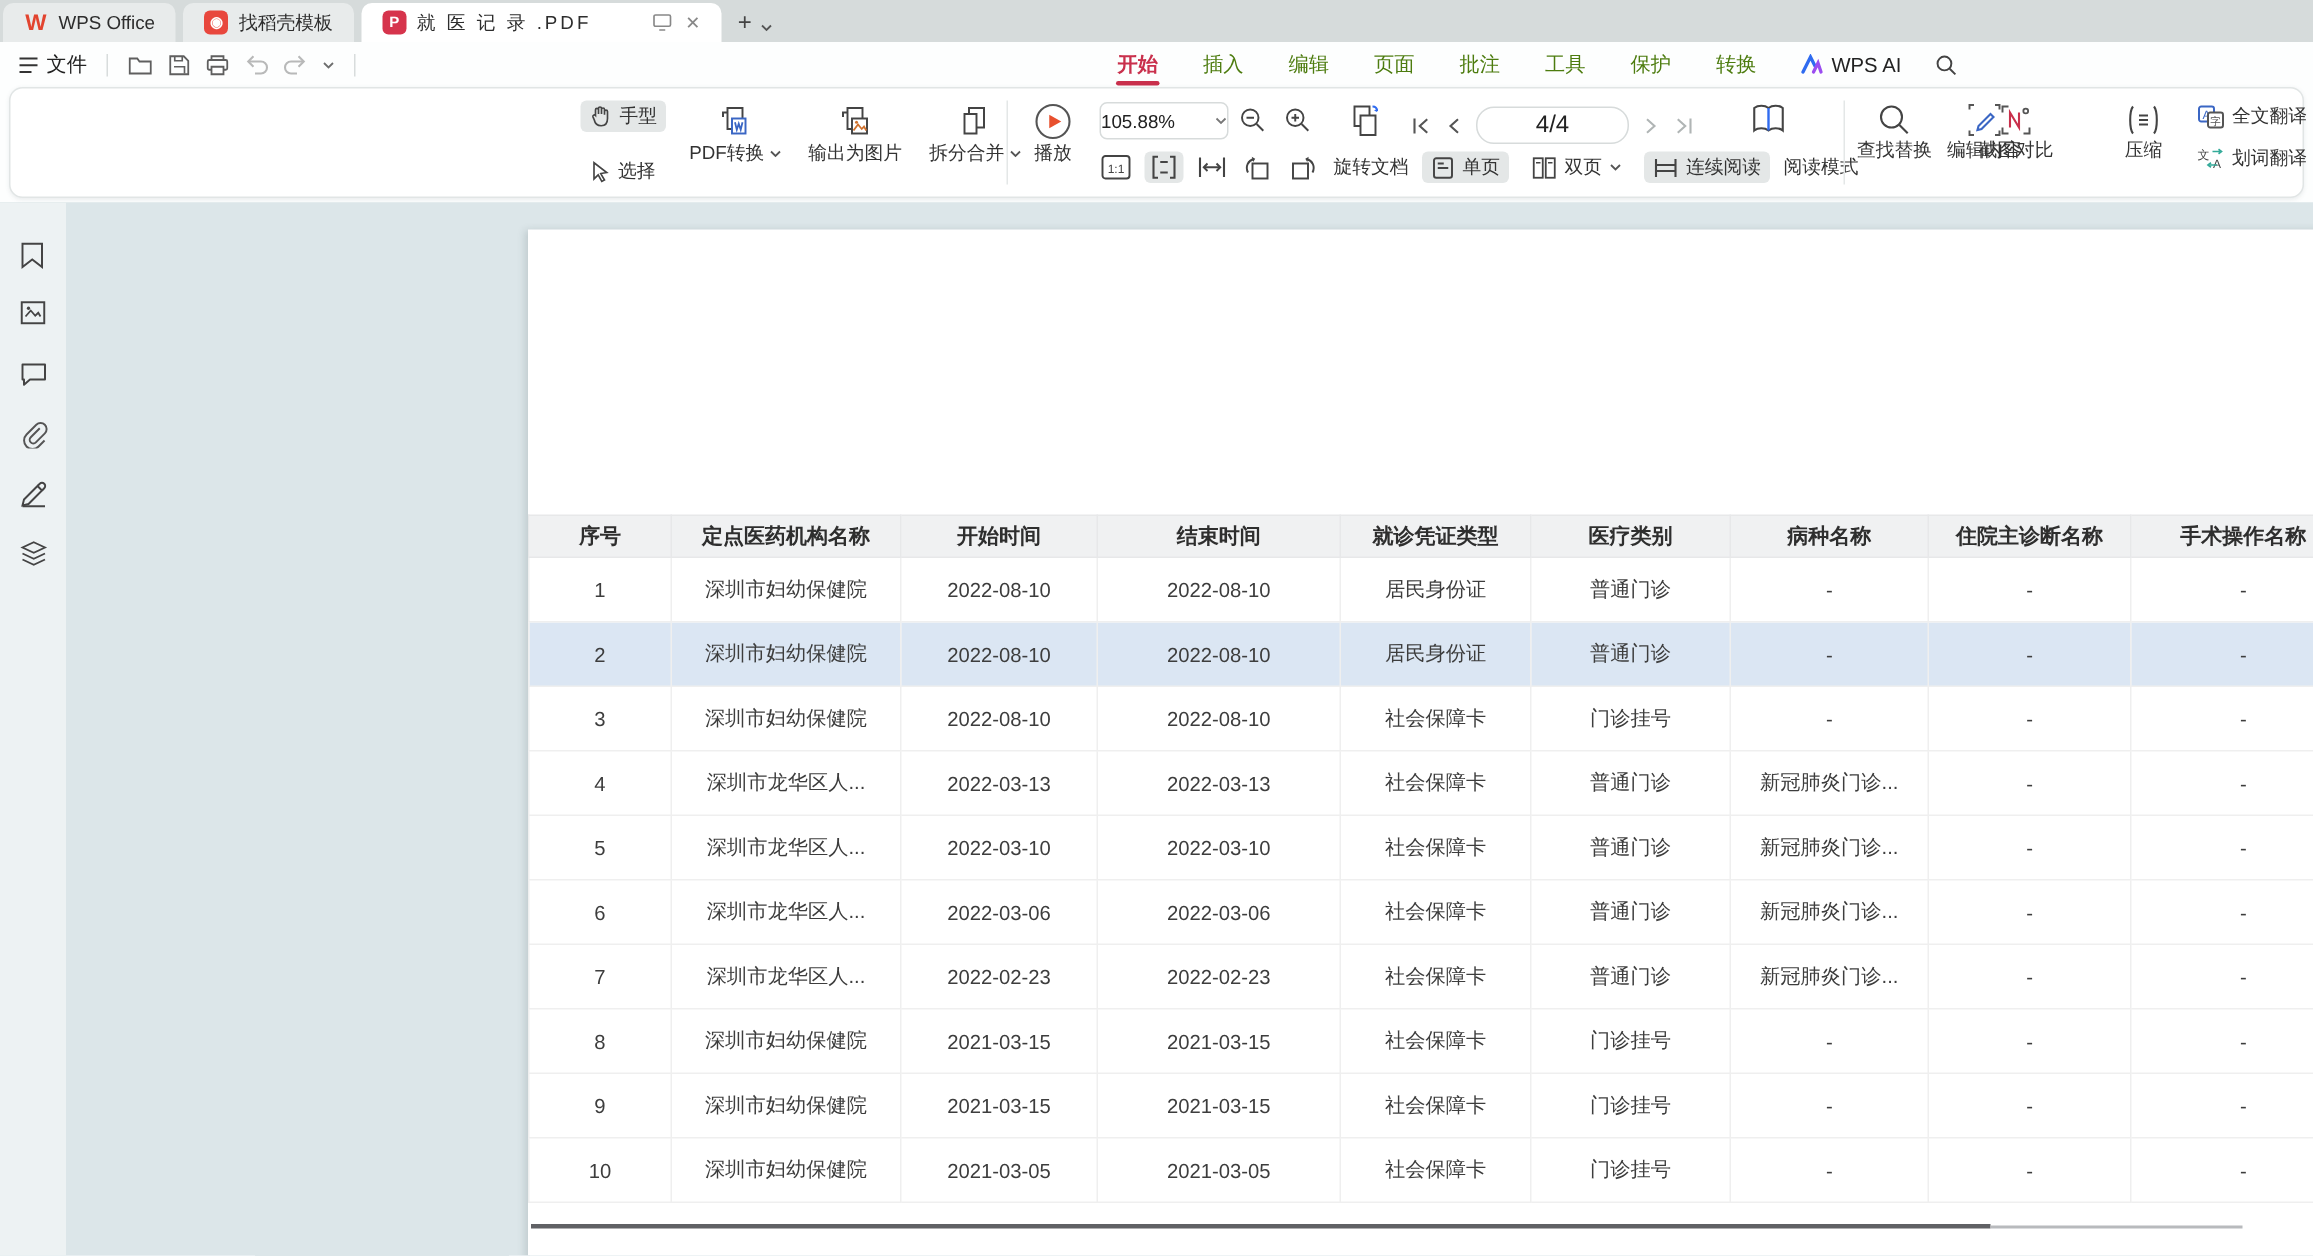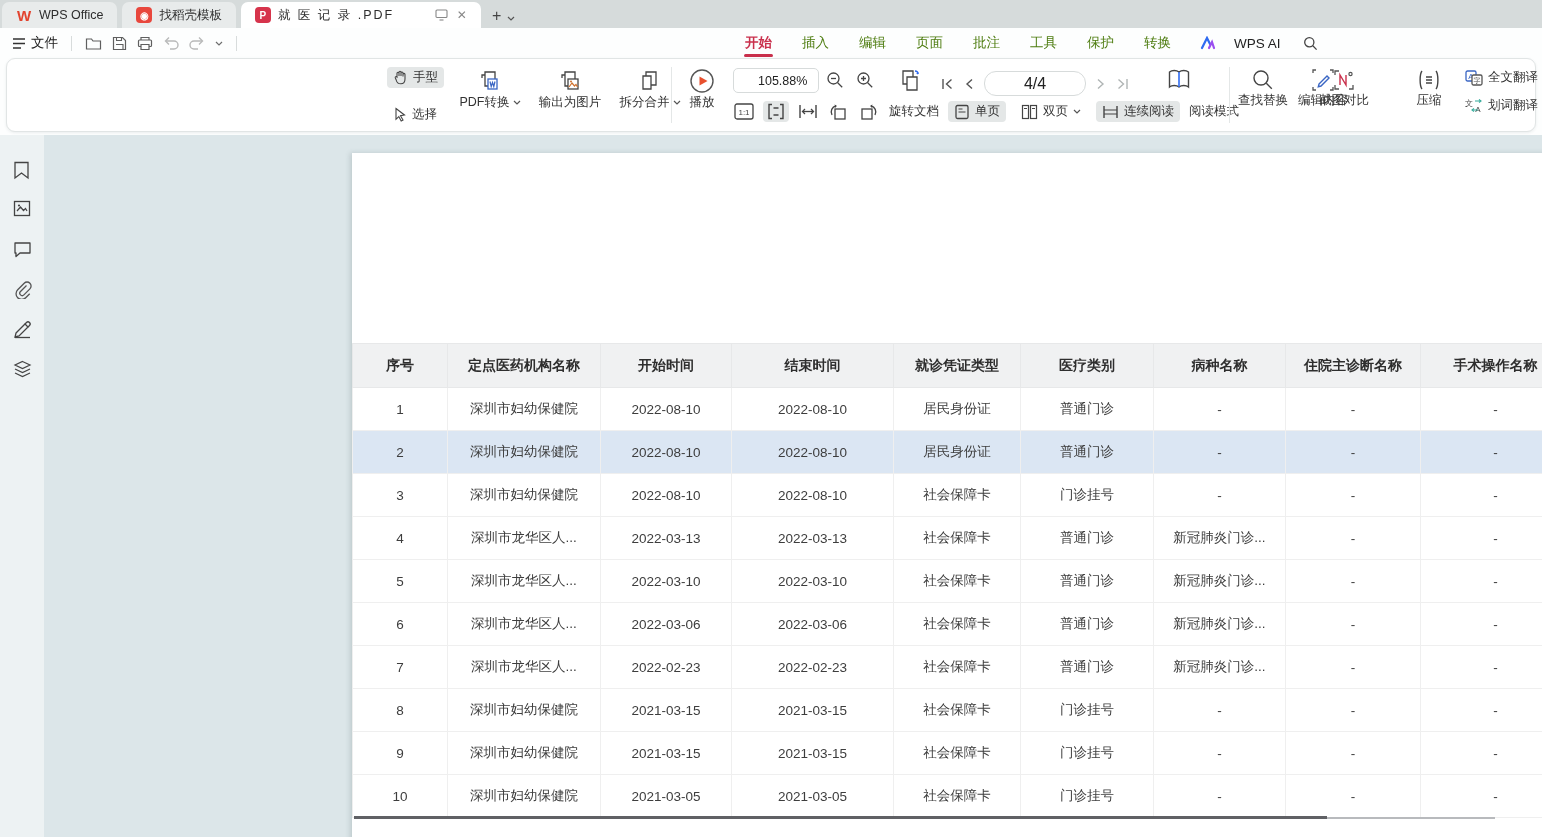--- a/index.html
+++ b/index.html
@@ -32,53 +32,53 @@
   .menubar { height:30px; background:#fdfefe; position:relative; display:flex; align-items:center; font-size:13px; }
   .mb-left { display:flex; align-items:center; gap:10px; padding-left:12px; }
   .file-btn { display:flex; align-items:center; gap:5px; font-size:13.5px; color:#222; }
   .mb-sep { width:1px; height:15px; background:#d8dcdc; margin:0 3px; }
   .mb-ic { opacity:.85; }
   .mb-ic.disabled { opacity:.45; }
   .nav { position:absolute; left:730px; top:0; height:30px; display:flex; align-items:center; }
   .nav-item { width:57px; text-align:center; font-size:13.5px; color:#4d7c0f; position:relative; height:30px; line-height:30px; }
   .nav-item.active { color:#c9304c; font-weight:bold; }
   .nav-item.active::after { content:""; position:absolute; left:14px; right:14px; bottom:1px; height:3px; background:#c9304c; border-radius:2px; }
-  .wps-ai { display:flex; align-items:center; gap:18px; margin-left:14px; font-size:13.5px; color:#222; }
+  .wps-ai { display:flex; align-items:center; gap:5px; margin-left:14px; font-size:13.5px; color:#222; }
   .menu-search { margin-left:22px; }
 
   
   .toolbar-wrap { height:77px; background:#fdfefe; padding:0 6px; }
   .toolbar { height:74px; position:relative; background:#fff; border:1px solid #e1e5e5; border-radius:9px;
     box-shadow:0 1px 3px rgba(70,90,95,.10); font-size:12.5px; color:#333; }
   .tb-abs { position:absolute; white-space:nowrap; }
   .chip { border-radius:4px; padding:2px 6px; display:inline-flex; align-items:center; gap:5px; }
   .chip.on { background:#e4e7e7; }
   .vstack2 { display:flex; flex-direction:column; gap:7px; }
   .bigbtn { display:flex; flex-direction:column; align-items:center; gap:0; width:74px; }
   .bigbtn .lbl { display:flex; align-items:center; gap:3px; }
   .tb-sep { position:absolute; top:8px; bottom:8px; width:1px; background:#e4e7e7; }
   .zoombox { width:86px; height:25px; border:1px solid #d7dbdb; border-radius:5px; display:flex; align-items:center;
-    justify-content:space-between; padding:0 24px; font-size:12.5px; color:#222; }
+    justify-content:space-between; padding:0 0; font-size:12.5px; color:#222; }
   .pagebox { width:102px; height:25px; border:1px solid #d7dbdb; border-radius:12px; display:flex; align-items:center;
     justify-content:center; font-size:16px; color:#222; }
   .navarrow { color:#9aa0a0; }
   .iconrow { display:flex; align-items:center; gap:10px; }
   .chev { width:8px; height:5px; }
 
   
   .workspace { position:absolute; top:135px; left:0; right:0; bottom:0; background:#dce6e9; overflow:hidden; }
   .side-rail { position:absolute; left:0; top:0; bottom:0; width:44px; background:#edf2f3; }
   .rail-ic { position:absolute; left:13px; }
   .page { position:absolute; left:352px; top:18px; width:1262px; height:920px; background:#fff;
     box-shadow:-2px 0 5px rgba(60,80,85,.18); }
 
   
   .doc-table { position:absolute; left:0; top:190px; width:1218px; border-collapse:collapse; table-layout:fixed;
     font-size:13.5px; color:#3d3d3d; }
-  .doc-table th { height:44px; background:#f0f1f2; font-weight:bold; font-size:14px; color:#2e2e2e;
+  .doc-table th { height:28px; background:#f0f1f2; font-weight:bold; font-size:14px; color:#2e2e2e;
     border:1px solid #e7e8e9; text-align:center; }
   .doc-table td { height:43px; border:1px solid #efefef; text-align:center; background:#fff; }
   .doc-table tr.hl td { background:#dbe6f3; }
   .endline-dark { position:absolute; left:2px; top:663px; width:973px; height:3px; background:#606165; }
   .endline-light { position:absolute; left:975px; top:664px; width:168px; height:2px; background:#b8babd; }
 </style>
 </head>
 <body>
 
 <div class="tabbar">

